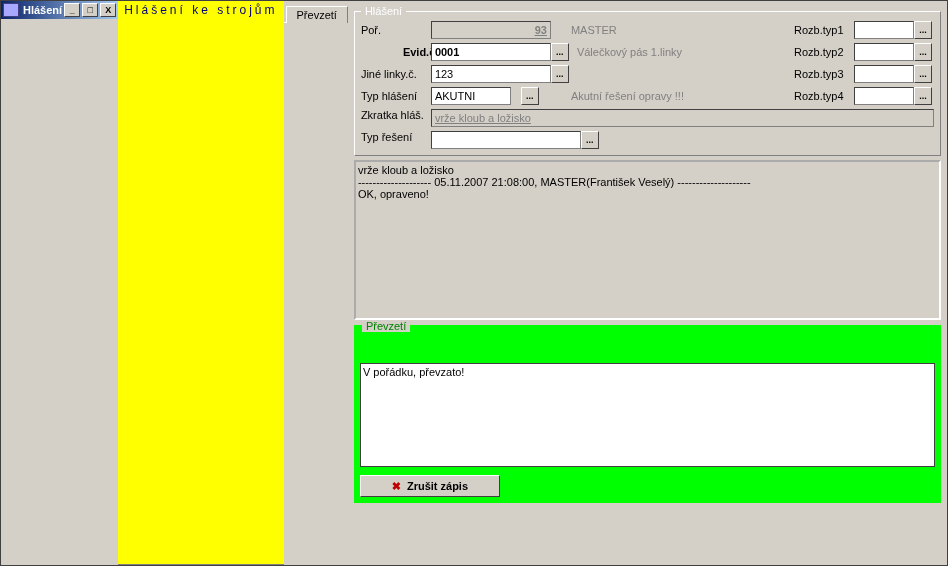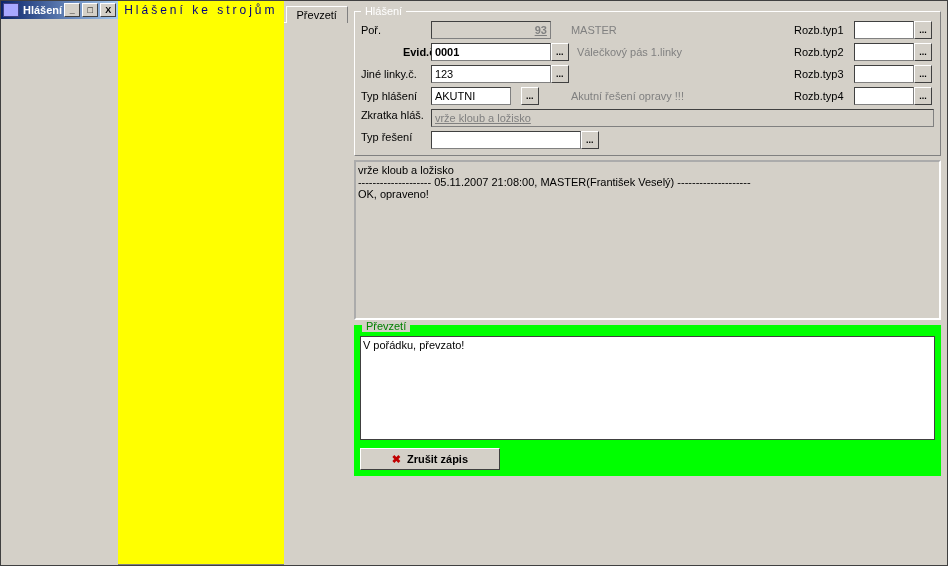--- a/index.html
+++ b/index.html
@@ -171,20 +171,21 @@
   }
   textarea.entry {
     width: 100%;
     height: 104px;
     border: 1px solid #404040;
     background: #fff;
     font-family: inherit;
     font-size: 11px;
     padding: 2px;
     resize: none;
+    margin-top: 27px;
   }
   .btnrow {
     display: flex;
     justify-content: space-between;
     margin-top: 6px;
   }
   button.big {
     width: 140px;
     height: 22px;
     background: #d4d0c8;

